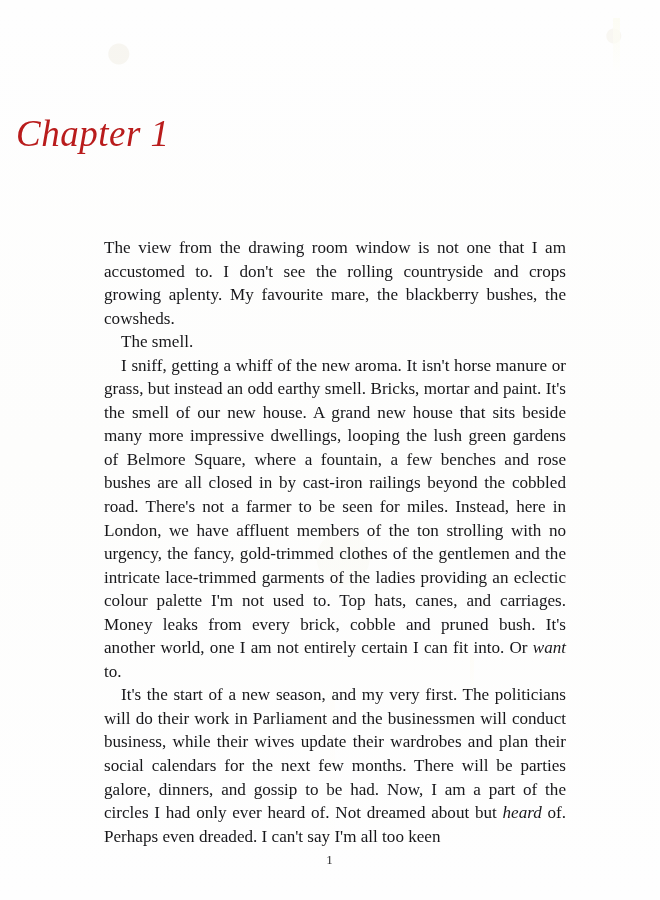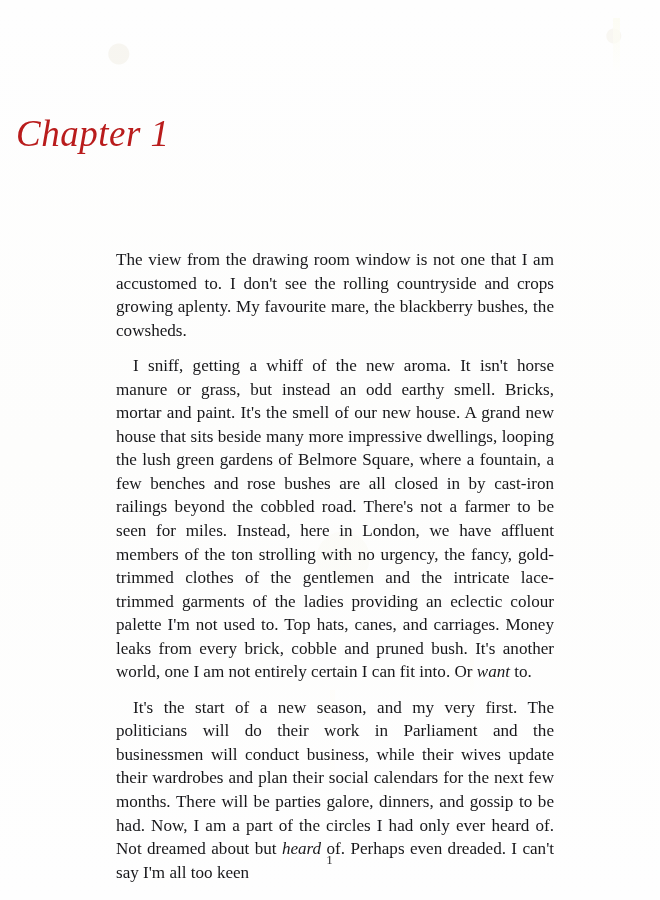--- a/index.html
+++ b/index.html
@@ -75,21 +75,21 @@
   }
 
   
   .text-block {
     position: absolute;
     left: 104px;
     top: 236px;
     width: 462px;
   }
   .para {
-    margin: 12px;
+    margin: 0;
     font-size: 17.1px;
     line-height: 23.55px;
     text-align: justify;
     text-justify: inter-word;
     color: #17171a;
     hyphens: manual;
   }
   .para.indented {
     text-indent: 17px;
   }
@@ -120,20 +120,23 @@
 <div class="page">
 
   <div class="chapter-title">Chapter 1</div>
 
   <div class="text-block">
 
     <p class="para">
       <span>The view from the drawing room window is not one that I am accustomed to. I don't see the rolling countryside and crops growing aplenty. My favourite mare, the blackberry bushes, the cowsheds.</span>
     </p>
 
+    <p class="para indented">
+      <span>The smell.</span>
+    </p>
 
     <p class="para indented"><span>I sniff, getting a whiff of the new aroma. It isn't horse manure or grass, but instead an odd earthy smell. Bricks, mortar and paint. It's the smell of our new house. A grand new house that sits beside many more impressive dwellings, looping the lush green gardens of Belmore Square, where a fountain, a few benches and rose bushes are all closed in by cast-iron railings beyond the cobbled road. There's not a farmer to be seen for miles. Instead, here in London, we have affluent members of the ton strolling with no urgency, the fancy, gold-trimmed clothes of the gentlemen and the intricate lace-trimmed garments of the ladies providing an eclectic colour palette I'm not used to. Top hats, canes, and carriages. Money leaks from every brick, cobble and pruned bush. It's another world, one I am not entirely certain I can fit into. Or </span><em>want</em><span> to.</span></p>
 
     <p class="para indented"><span>It's the start of a new season, and my very first. The politicians will do their work in Parliament and the businessmen will conduct business, while their wives update their wardrobes and plan their social calendars for the next few months. There will be parties galore, dinners, and gossip to be had. Now, I am a part of the circles I had only ever heard of. Not dreamed about but </span><em>heard</em><span> of. Perhaps even dreaded. I can't say I'm all too keen</span></p>
 
   </div>
 
   <div class="folio">1</div>
 
 </div>

